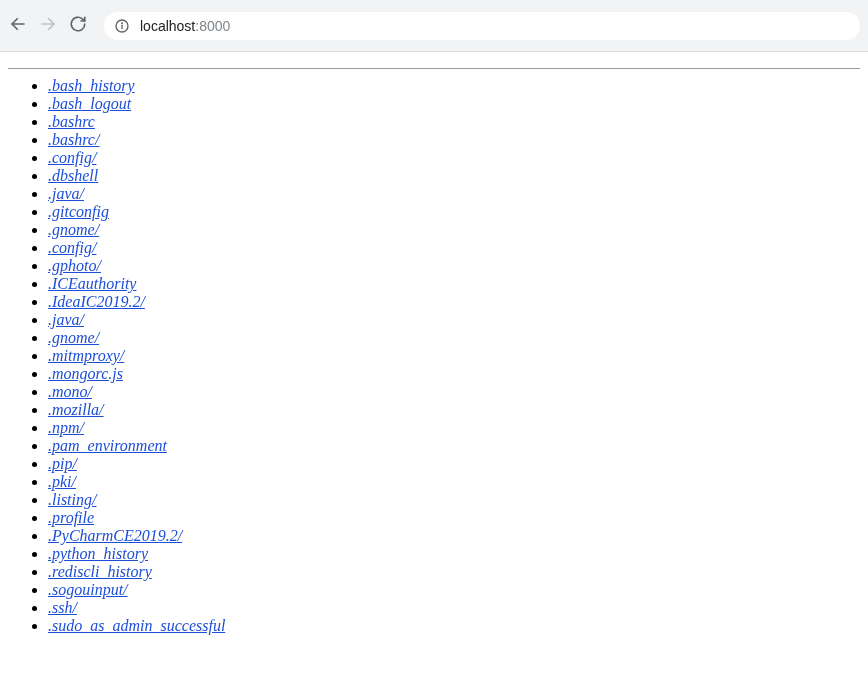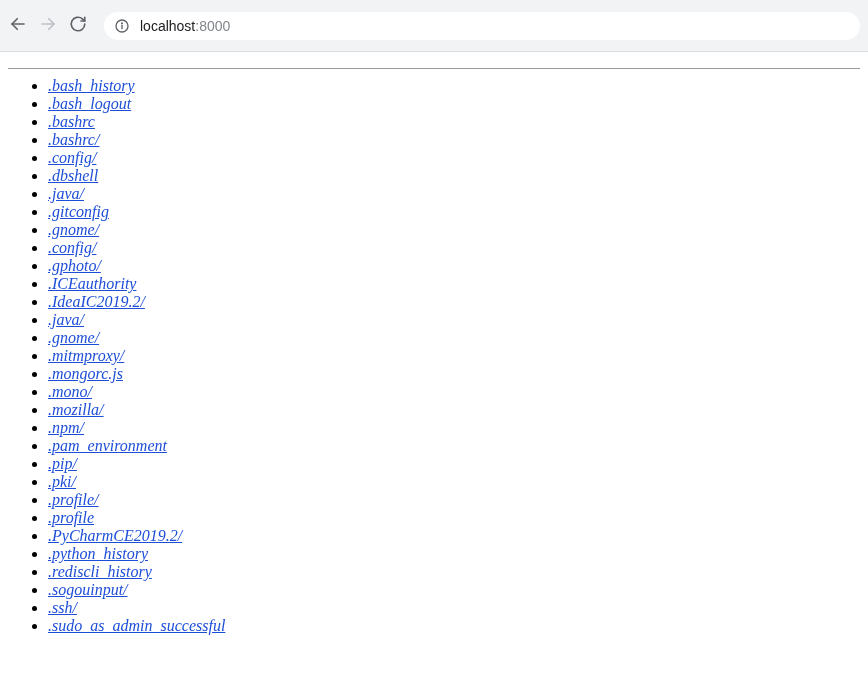--- a/index.html
+++ b/index.html
@@ -167,21 +167,21 @@
       <li><a href="#">.java/</a></li>
       <li><a href="#">.gnome/</a></li>
       <li><a href="#">.mitmproxy/</a></li>
       <li><a href="#">.mongorc.js</a></li>
       <li><a href="#">.mono/</a></li>
       <li><a href="#">.mozilla/</a></li>
       <li><a href="#">.npm/</a></li>
       <li><a href="#">.pam_environment</a></li>
       <li><a href="#">.pip/</a></li>
       <li><a href="#">.pki/</a></li>
-      <li><a href="#">.profile/</a></li>
+      <li><a href="#">.listing/</a></li>
       <li><a href="#">.profile</a></li>
       <li><a href="#">.PyCharmCE2019.2/</a></li>
       <li><a href="#">.python_history</a></li>
       <li><a href="#">.rediscli_history</a></li>
       <li><a href="#">.sogouinput/</a></li>
       <li><a href="#">.ssh/</a></li>
       <li><a href="#">.sudo_as_admin_successful</a></li>
     </ul>
 </div>
 

